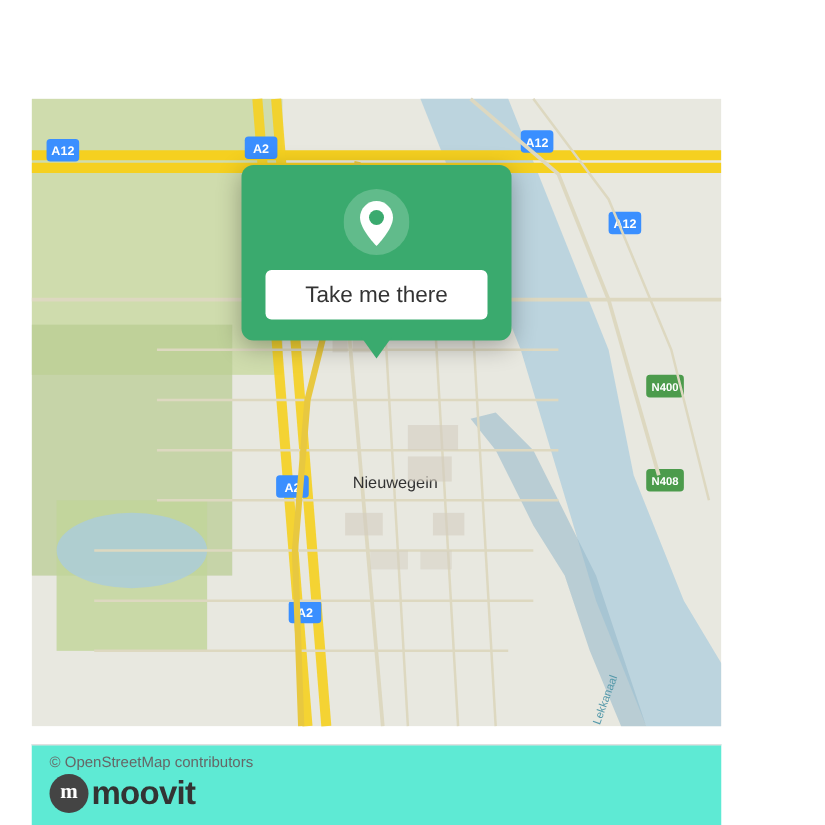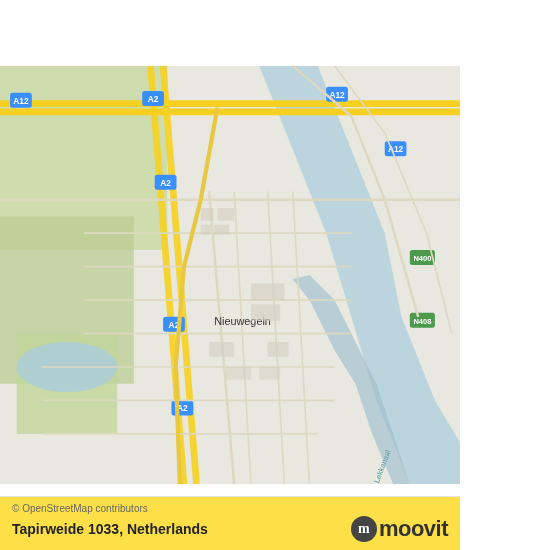--- a/index.html
+++ b/index.html
@@ -10,20 +10,21 @@
       overflow: hidden;
       font-family: Arial, sans-serif;
       position: relative;
     }
 
     #map-container {
       width: 460px;
       height: 550px;
       position: relative;
       overflow: hidden;
+      margin-left: 21px;
     }
 
     
     #map-bg {
       width: 100%;
       height: 100%;
       position: absolute;
       top: 0;
       left: 0;
     }
@@ -74,21 +75,21 @@
       cursor: pointer;
       width: 100%;
       text-align: center;
     }
 
     #bottom-bar-inner {
       position: absolute;
       bottom: 0;
       left: 0;
       right: 0;
-      background: #fde047;
+      background: #5eead4;
       border-top: 1px solid #e0e0e0;
       padding: 6px 12px 8px;
       display: flex;
       flex-direction: column;
     }
 
     #copyright-row {
       font-size: 10px;
       color: #666;
       margin-bottom: 2px;
@@ -204,25 +205,33 @@
     <rect x="300" y="285" width="35" height="20" fill="#d4cdc0" opacity="0.6"></rect>
     <rect x="250" y="330" width="30" height="18" fill="#d4cdc0" opacity="0.6"></rect>
     <rect x="320" y="330" width="25" height="18" fill="#d4cdc0" opacity="0.6"></rect>
     <rect x="270" y="360" width="30" height="15" fill="#d4cdc0" opacity="0.5"></rect>
     <rect x="310" y="360" width="25" height="15" fill="#d4cdc0" opacity="0.5"></rect>
 
     <path d="M350 0 L420 60 L460 160 L500 300" stroke="#ddd8c0" stroke-width="3" fill="none"></path>
     <path d="M400 0 L460 80 L510 200 L540 320" stroke="#ddd8c0" stroke-width="2" fill="none"></path>
   </svg>
 
+  <div id="popup-card">
+
+    <svg id="pin-icon" viewBox="0 0 44 44" xmlns="http://www.w3.org/2000/svg">
+      <circle cx="22" cy="22" r="22" fill="rgba(255,255,255,0.2)"></circle>
+      <path d="M22 8 C16 8 11 13 11 19 C11 27 22 38 22 38 C22 38 33 27 33 19 C33 13 28 8 22 8 Z" fill="white"></path>
+      <circle cx="22" cy="19" r="5" fill="#3aaa6e"></circle>
+    </svg>
+    <button id="take-me-there-btn">Take me there</button>
+  </div>
 
   <div id="bottom-bar-inner">
     <div id="copyright-row">© OpenStreetMap contributors</div>
     <div id="address-row">
-      <span style="font-size:14px;font-weight:600;color:#222;">Tapirweide 1033, Netherlands</span>
       <div class="moovit-logo-wrap">
         <div class="moovit-circle">
           <span>m</span>
         </div>
         <span class="moovit-text">moovit</span>
       </div>
     </div>
   </div>
 </div>
 

